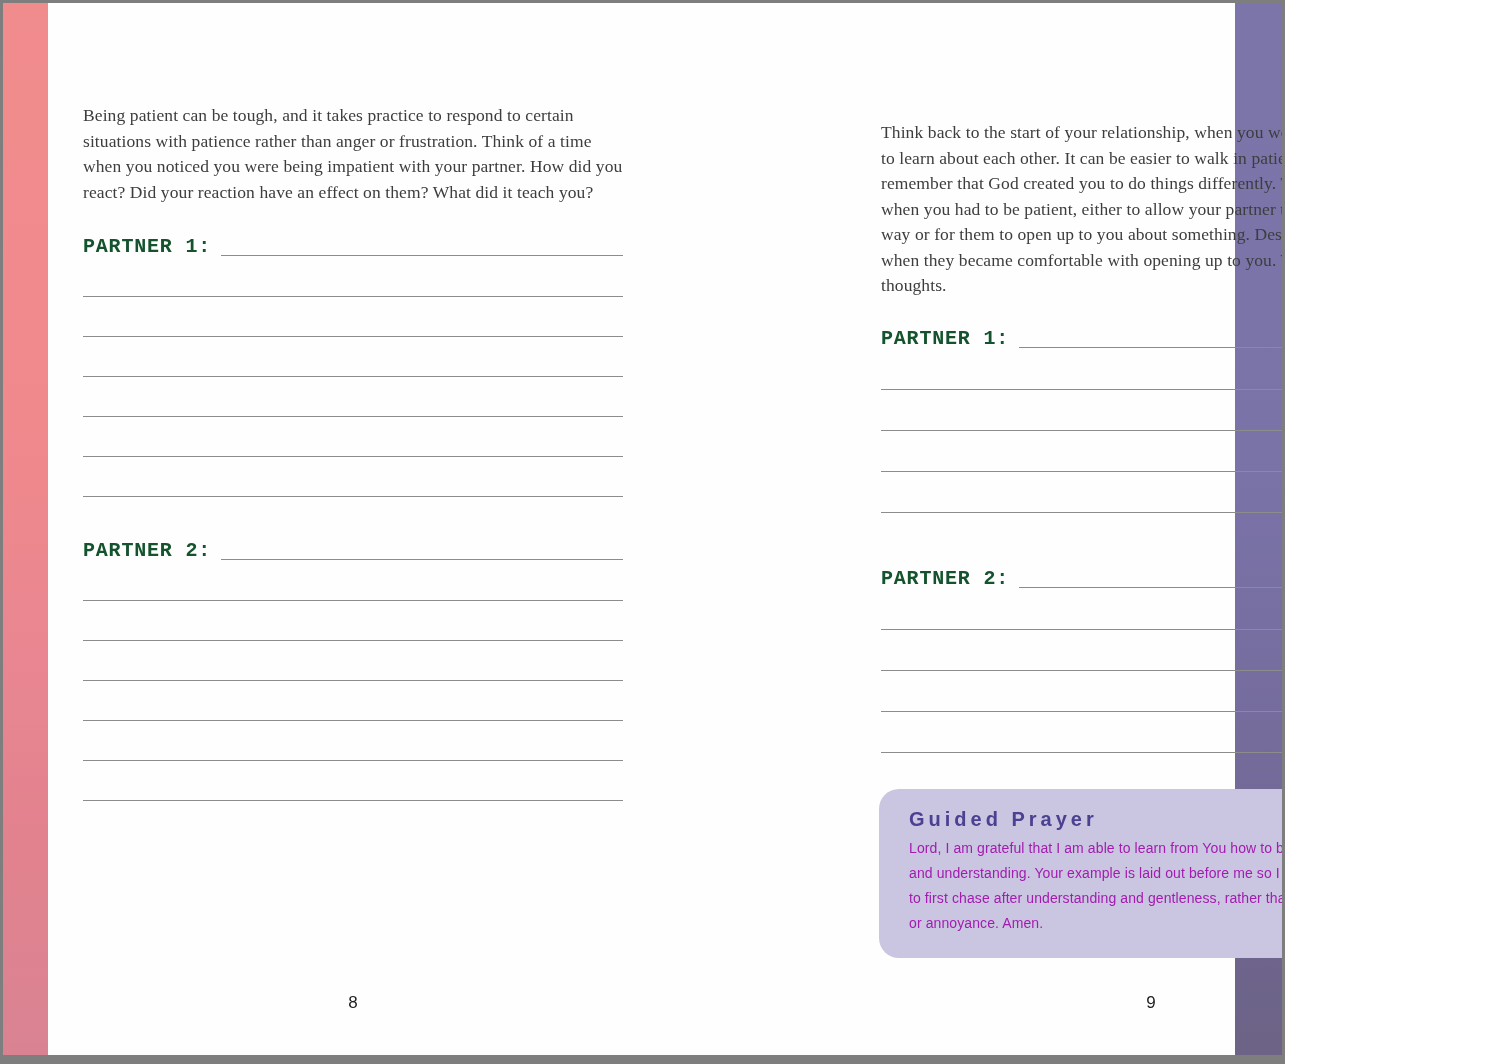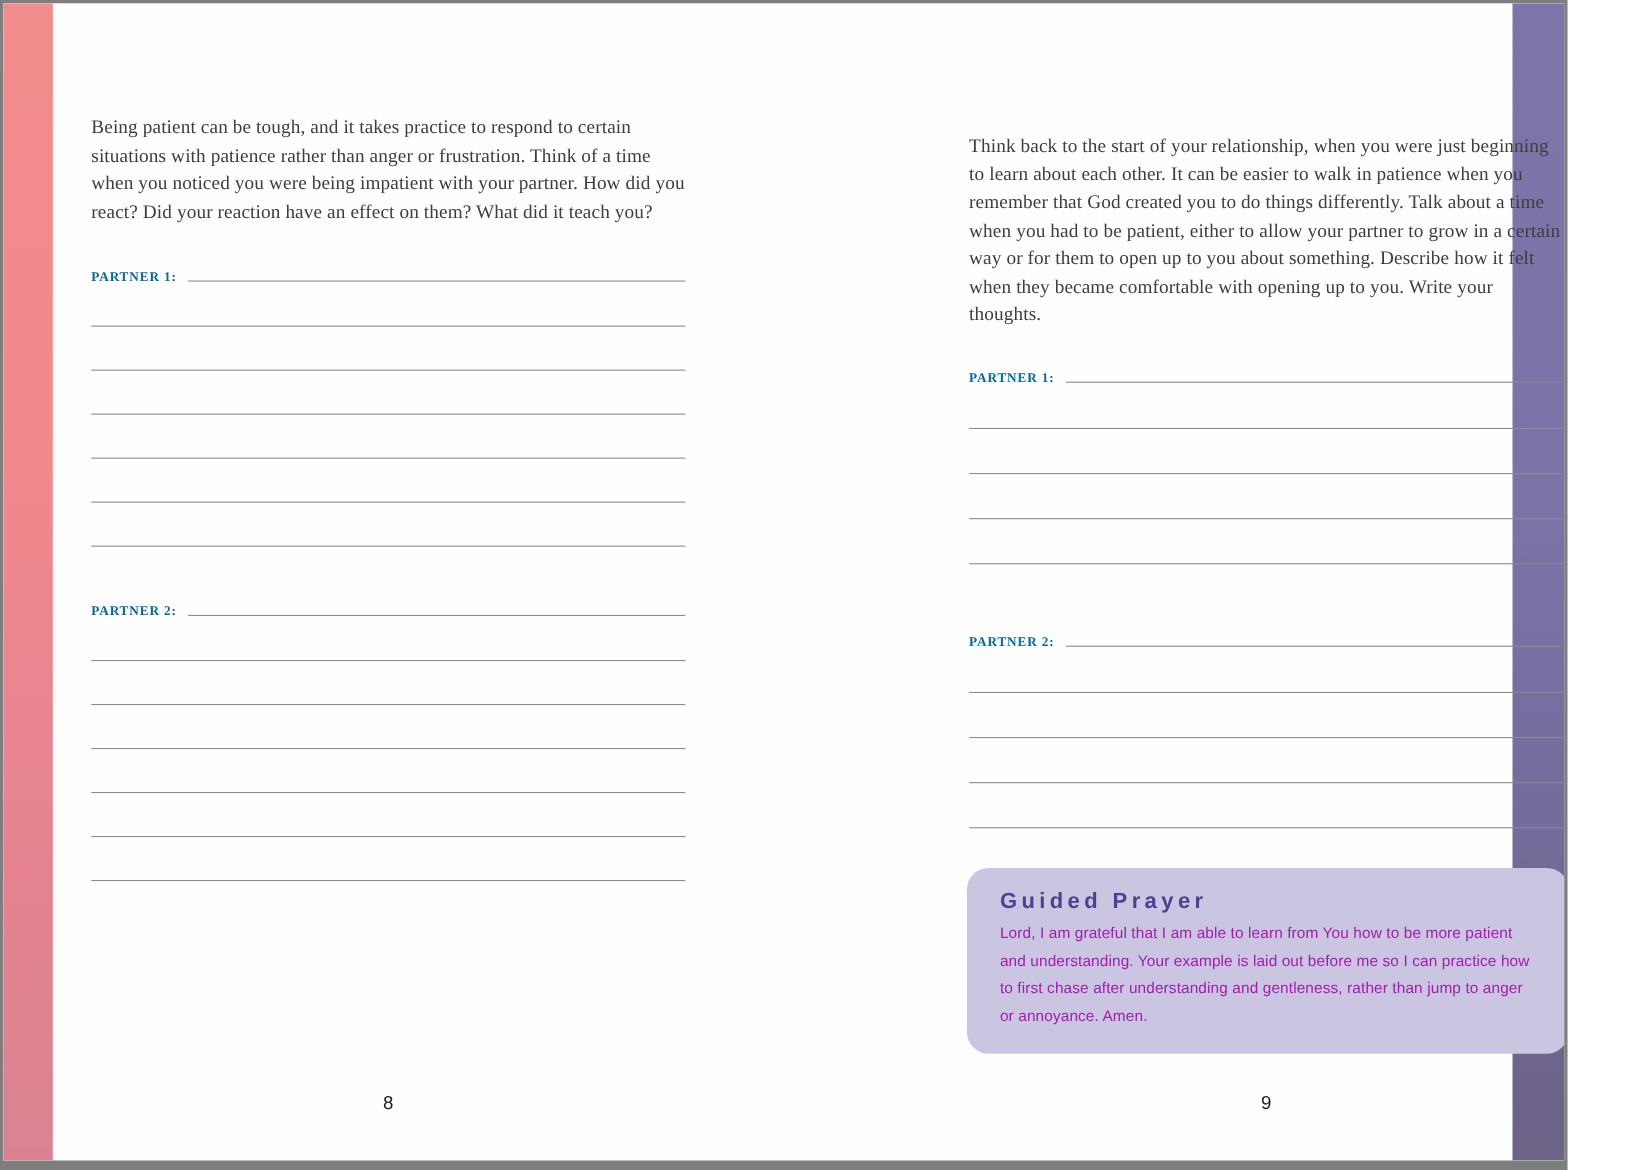--- a/index.html
+++ b/index.html
@@ -1,20 +1,20 @@
 <!DOCTYPE html>
 <html><head>
 <meta charset="utf-8">
 <style>
   * { margin:0; padding:0; box-sizing:border-box; }
   html,body { width:1500px; height:1064px; }
   body { font-family:"Liberation Serif", serif; background:#fff; }
 
   .frame {
-    position:relative; width:1425px; height:1064px;
+    position:relative; width:1285px; height:1064px;
     border-style:solid; border-color:#7e7e7e;
     border-width:3px 3px 9px 3px;
     background:#fefefe;
     overflow:hidden;
   }
 
   .edge { position:absolute; top:0; bottom:0; }
   .edge.coral {
     left:0; width:45px;
     background:linear-gradient(180deg,#f18c8d 0%, #f0898c 40%, #e98691 62%, #e2828e 80%, #d98392 100%);
@@ -30,23 +30,23 @@
 
   .intro {
     font-family:"Liberation Serif", serif;
     font-size:17.5px; line-height:25.5px;
     color:#3d3d3d; letter-spacing:0.1px;
   }
 
   .section { width:100%; }
   .label-row { display:flex; align-items:flex-end; height:26px; }
   .partner-label {
-    font-family:Liberation Serif, serif;
-    font-size:12px; font-weight:600; letter-spacing:0.8px;
-    color:#0369a1; white-space:nowrap; line-height:1;
+    font-family:Liberation Mono, monospace;
+    font-size:20px; font-weight:600; letter-spacing:0.8px;
+    color:#14532d; white-space:nowrap; line-height:1;
     padding-right:10px;
   }
   .label-line { flex:1; border-bottom:1px solid #8c8c8c; height:1px; align-self:flex-end; margin-bottom:1px; }
   .write-line { height:41px; border-bottom:1px solid #8c8c8c; }
 
   .page-left  .sec-1 { margin-top:26px; }
   .page-left  .sec-2 { margin-top:38px; }
   .page-left  .write-line { height:40px; }
   .page-right .sec-1 { margin-top:24px; }
   .page-right .sec-2 { margin-top:50px; }

